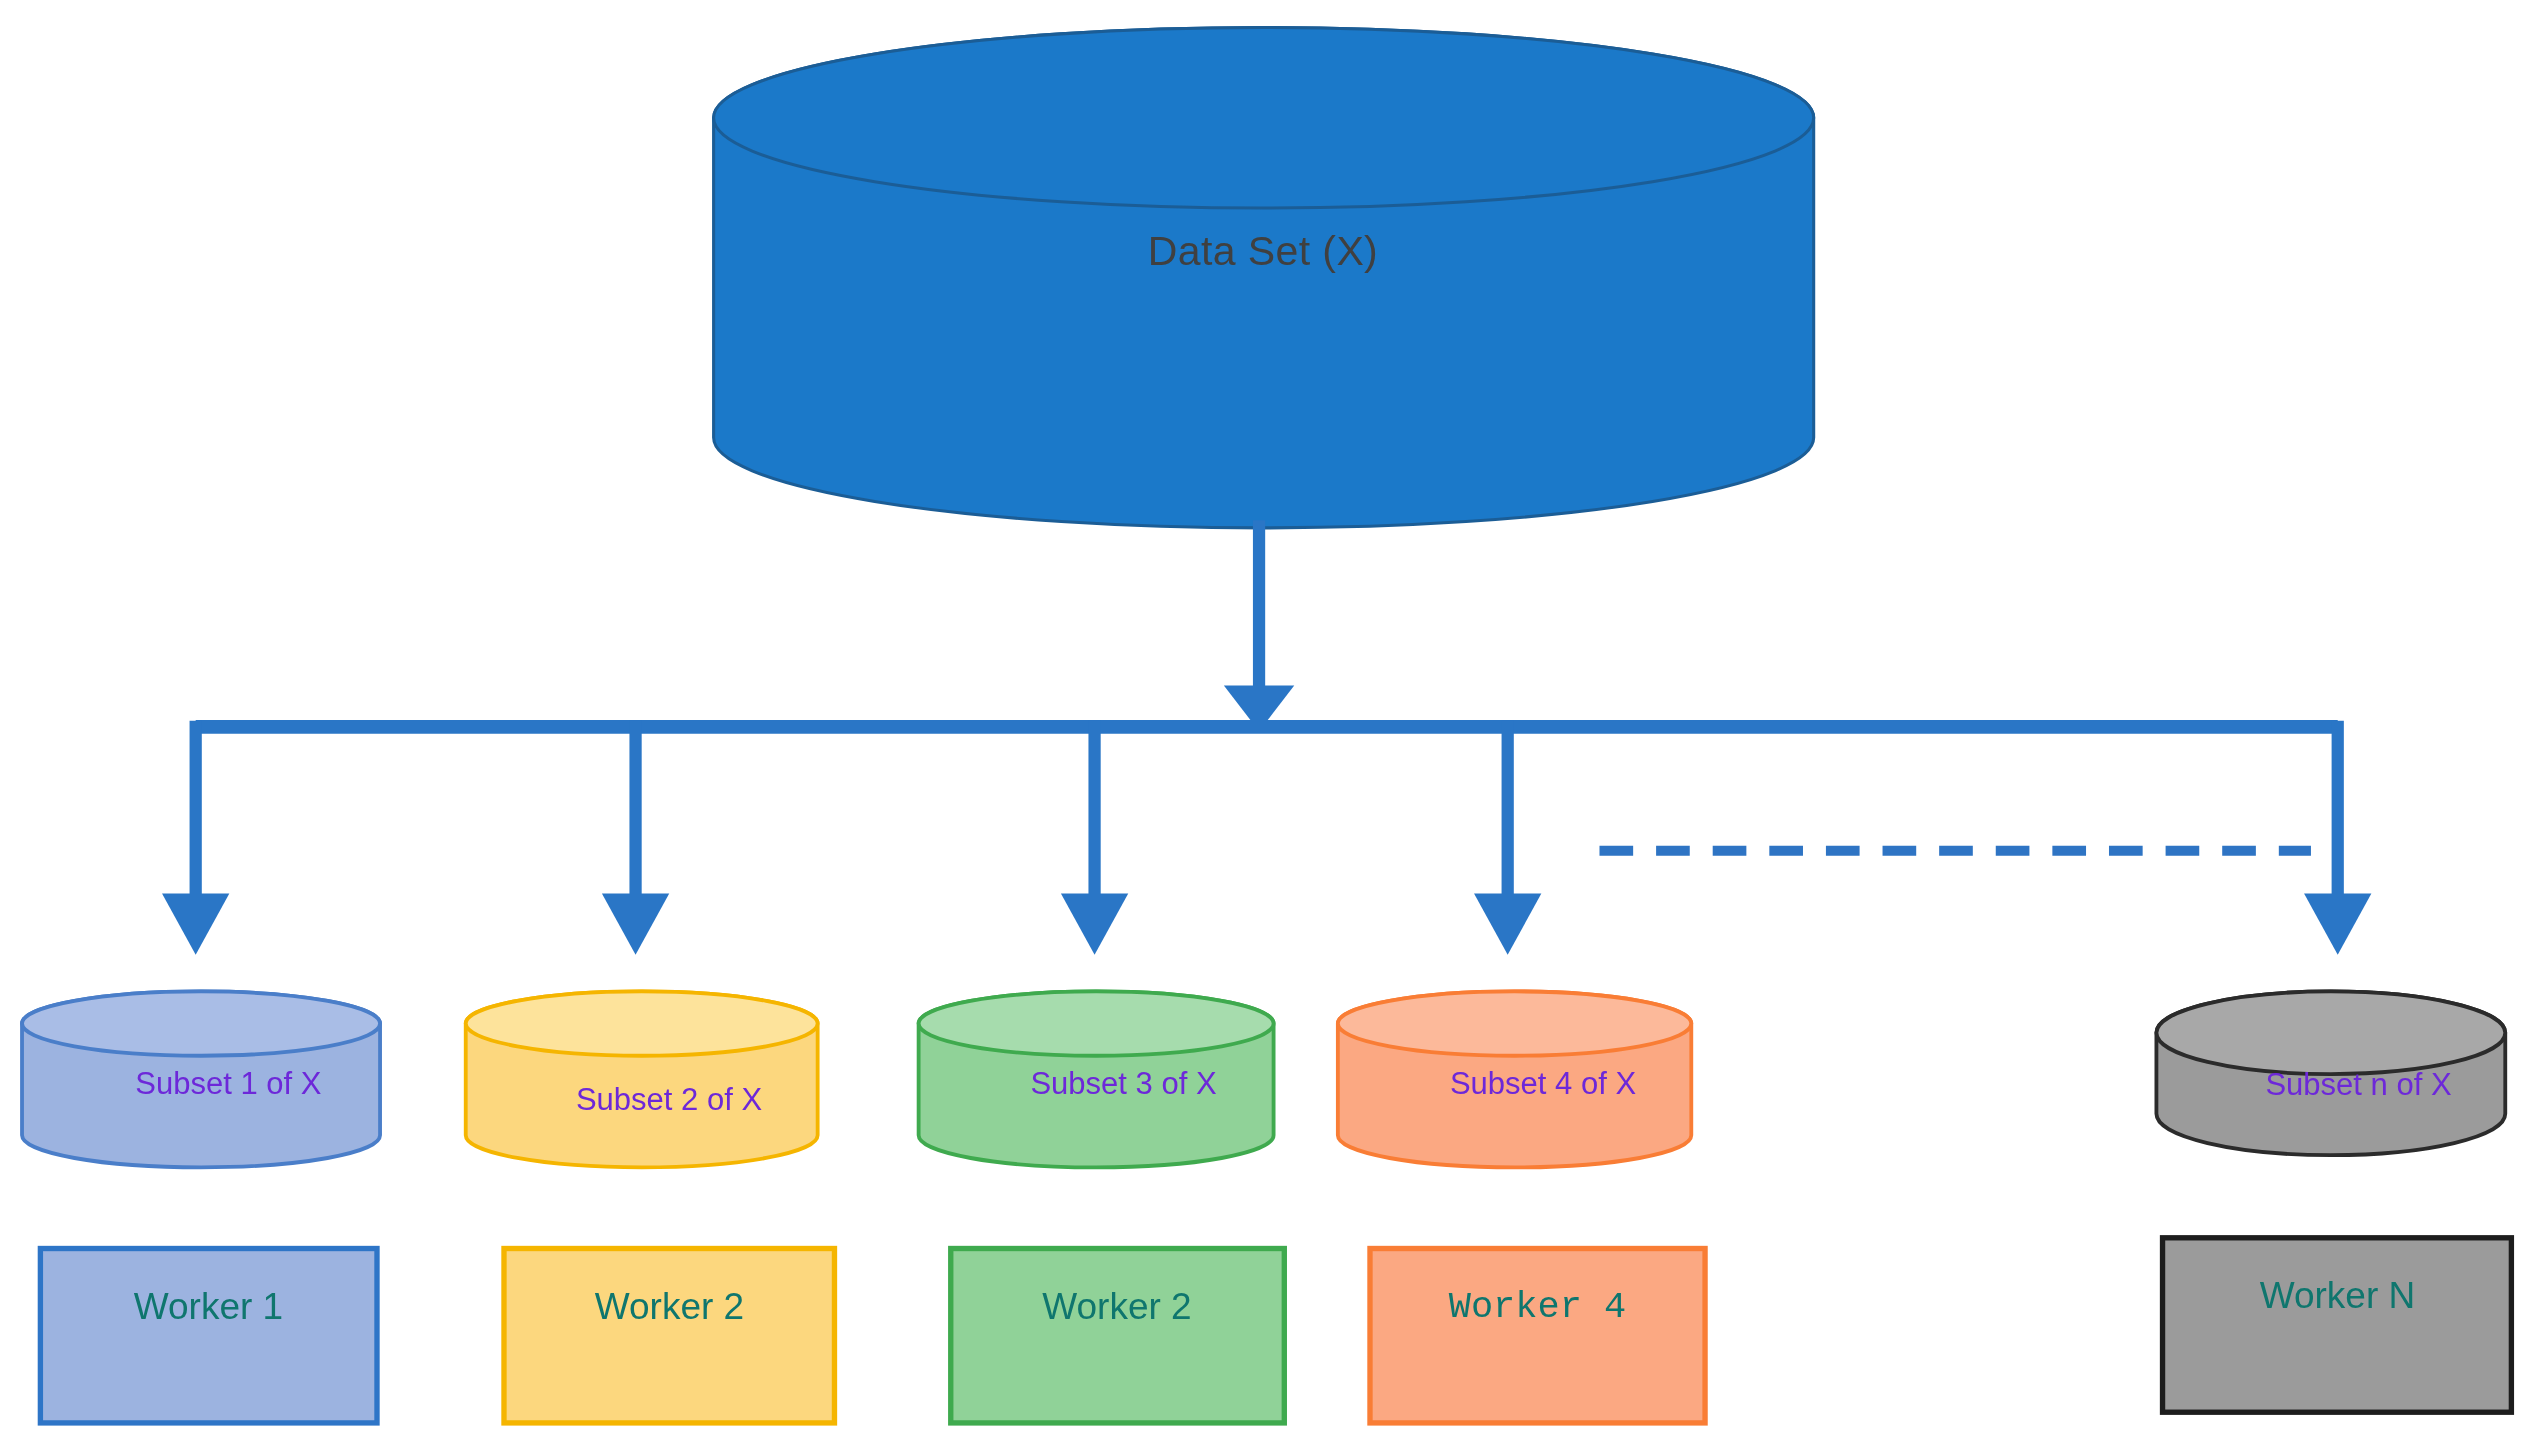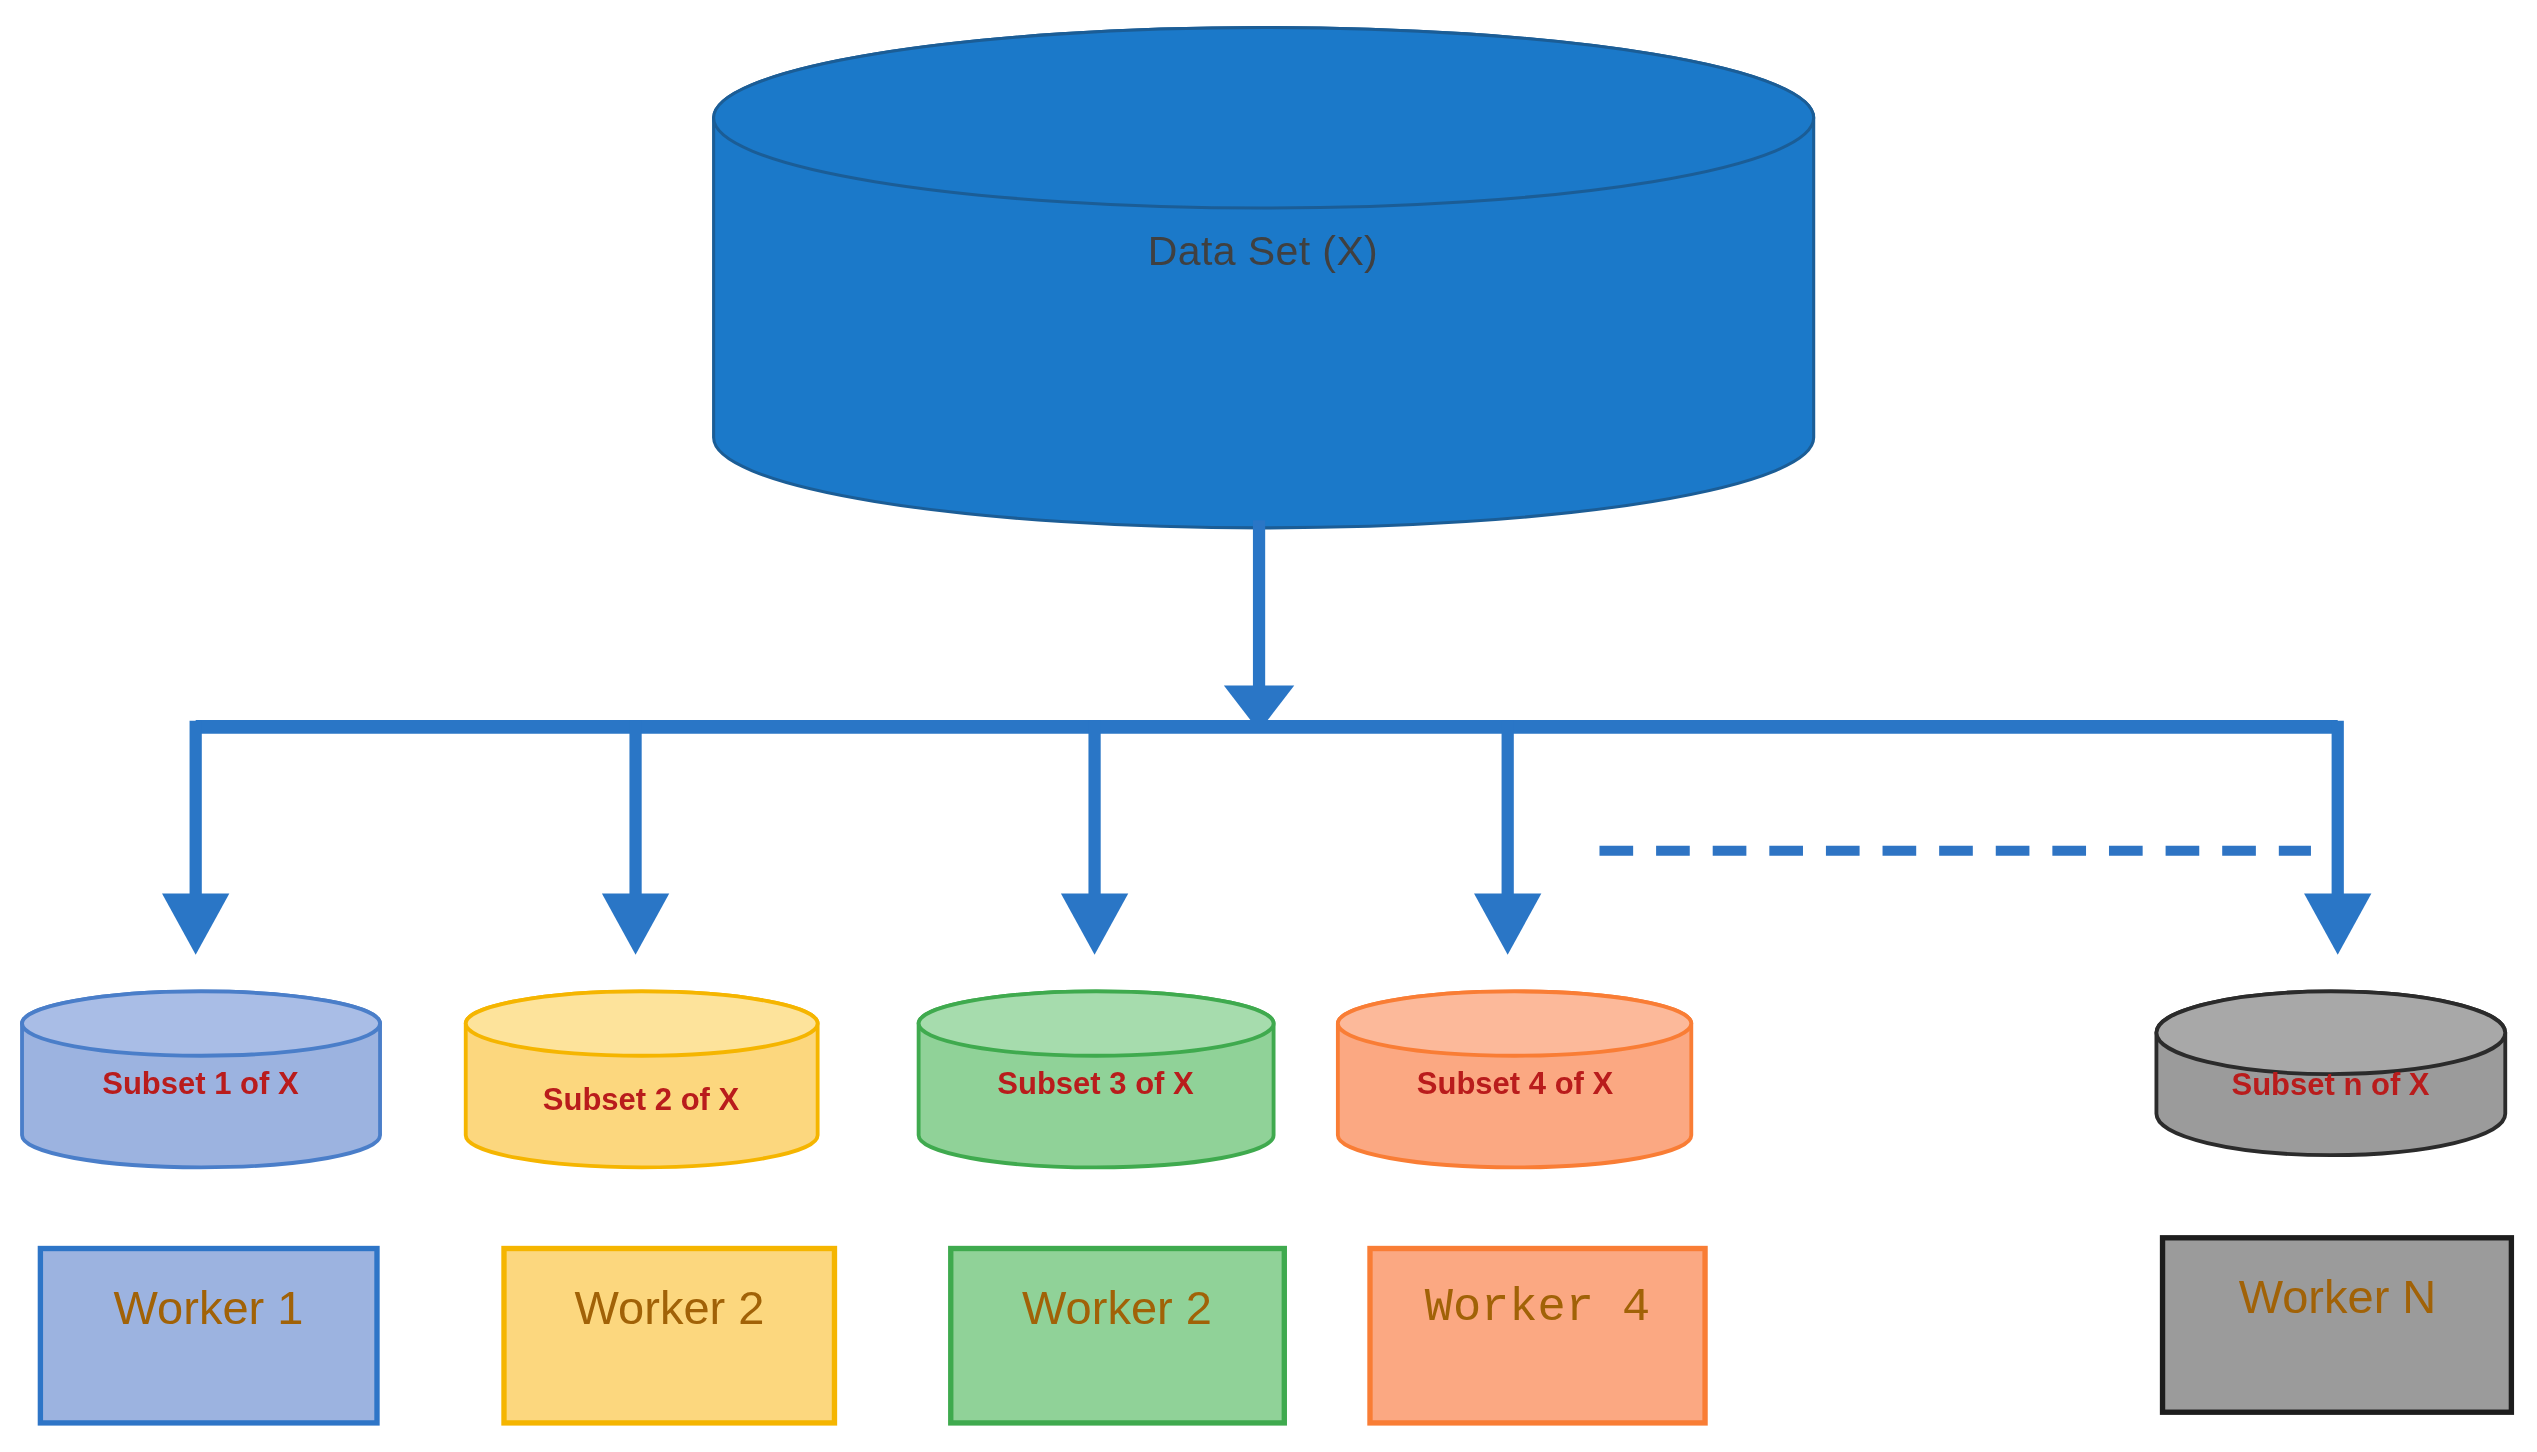--- a/index.html
+++ b/index.html
@@ -3,22 +3,22 @@
 <meta charset="utf-8">
 <title>Data Partitioning Diagram</title>
 <style>
   html,body{margin:0;padding:0;background:#ffffff;}
   body{font-family:"Liberation Sans",sans-serif;}
   #stage{position:relative;width:2538px;height:1452px;background:#ffffff;overflow:hidden;}
   #svgroot{position:absolute;left:0;top:0;width:2538px;height:1452px;}
   .lbl{position:absolute;display:flex;align-items:center;justify-content:center;
        text-align:center;white-space:nowrap;pointer-events:none;}
   .main-label{color:#ffffff;font-size:41px;font-weight:400;letter-spacing:0.4px;}
-  .subset-label{color:#b91c1c;font-size:31px;font-weight:700;}
-  .worker-label{color:#a16207;font-size:47px;font-weight:400;}
+  .subset-label{color:#6d28d9;font-size:31px;font-weight:400;padding-left:28px;}
+  .worker-label{color:#0f766e;font-size:37px;font-weight:400;}
 </style>
 </head>
 <body>
 
 <div id="stage">
 
   <svg id="svgroot" viewBox="0 0 3316 1898">
     <defs>
       <linearGradient id="gradMain" x1="0" y1="0" x2="1" y2="0">
         <stop offset="0%" stop-color="#1b79c9"></stop>

